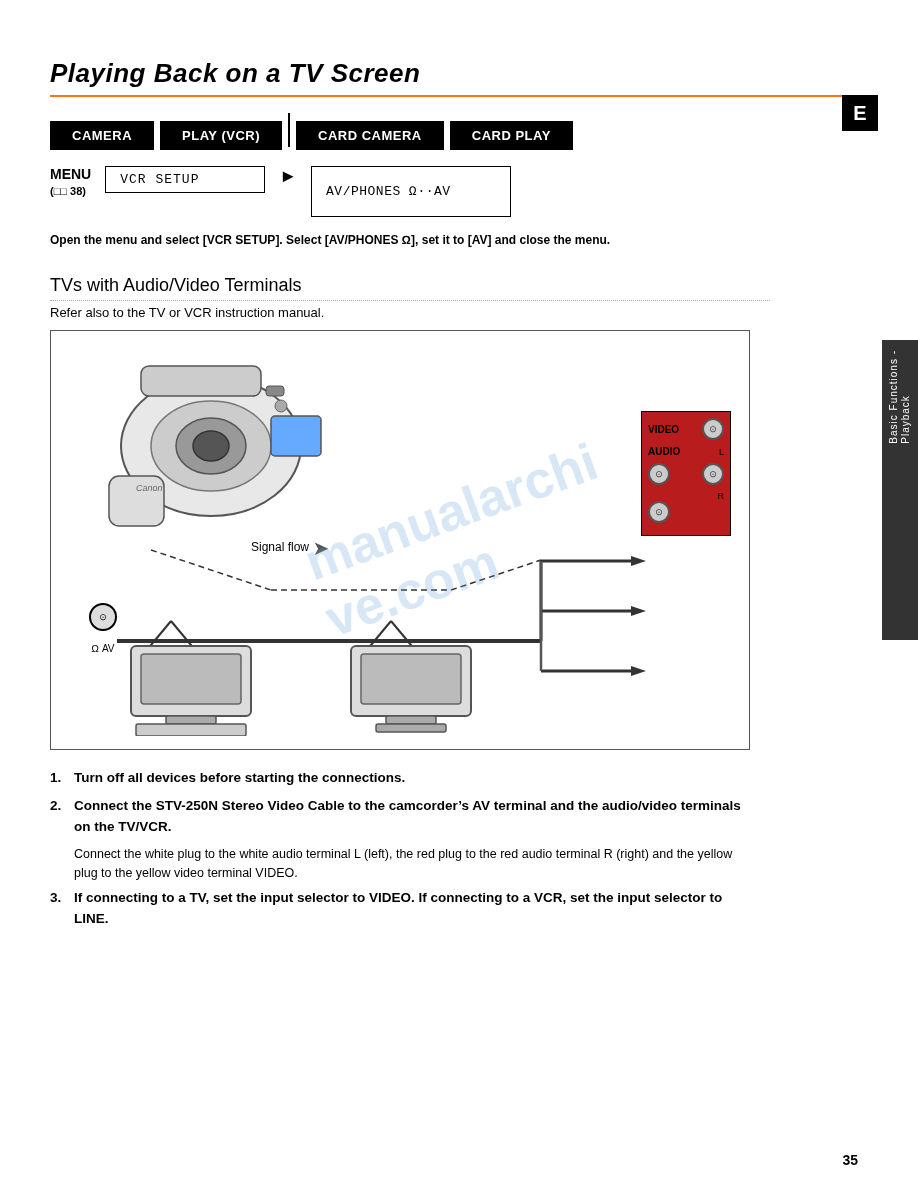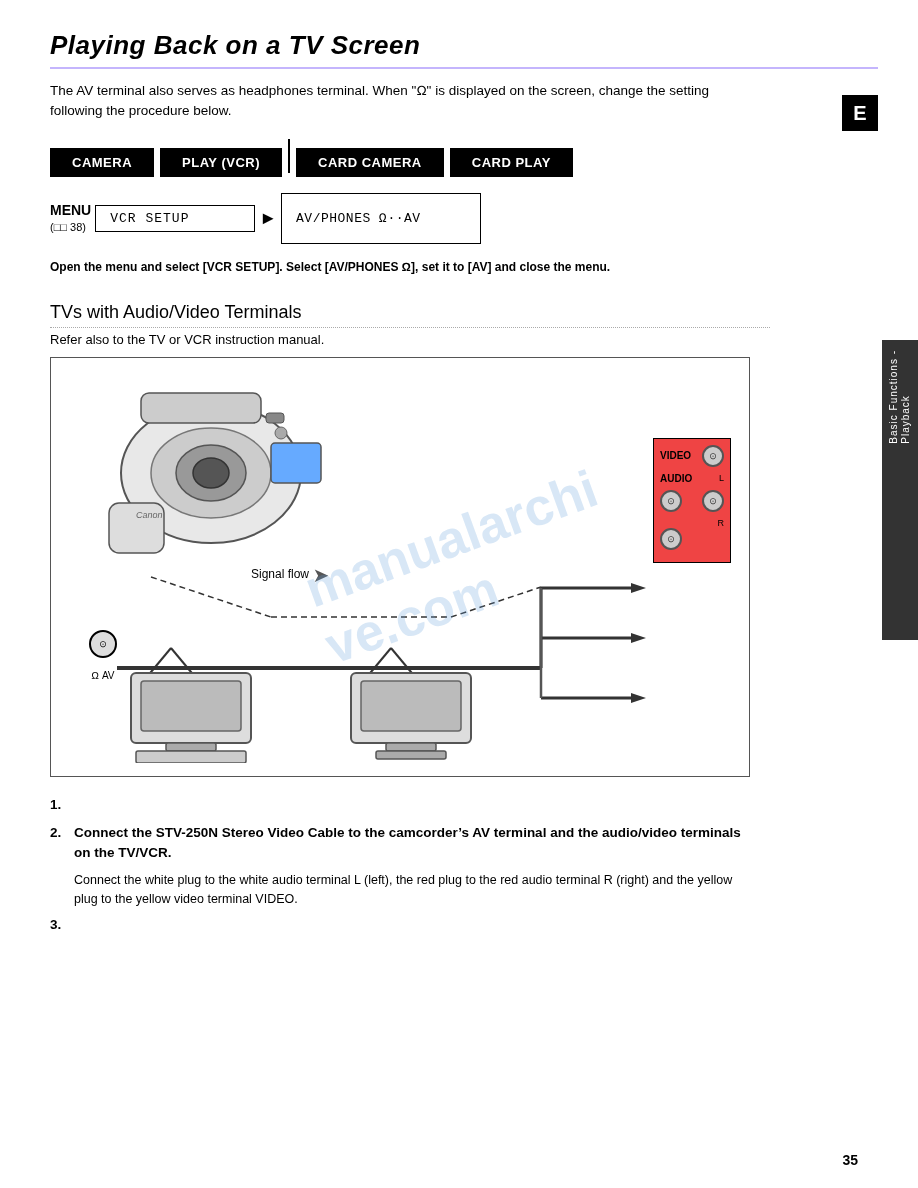--- a/index.html
+++ b/index.html
@@ -20,22 +20,23 @@
     }
     
     .page-title {
       font-size: 26px;
       font-style: italic;
       font-weight: bold;
       margin-bottom: 6px;
       letter-spacing: 0.5px;
     }
     .title-underline {
-      border-bottom: 2px solid #c4b5fd;
+      border-bottom: 2px solid #f97316;
       margin-bottom: 12px;
+      margin-top: 28px;
     }
     
     .intro-text {
       font-size: 13.5px;
       line-height: 1.5;
       margin-bottom: 14px;
       max-width: 700px;
     }
     
     .e-badge {
@@ -73,31 +74,32 @@
     }
     .mode-separator {
       width: 2px;
       height: 34px;
       background: #000;
       margin-right: 6px;
     }
     
     .menu-row {
       display: flex;
-      align-items: center;
+      align-items: flex-start;
       margin-bottom: 14px;
+      gap: 10px;
     }
     .menu-label {
       font-size: 14px;
       font-weight: bold;
       margin-right: 4px;
     }
     .menu-ref {
       font-size: 11px;
-      font-weight: normal;
+      font-weight: bold;
     }
     .menu-box {
       border: 1.5px solid #000;
       padding: 5px 14px;
       font-size: 13px;
       font-family: 'Courier New', monospace;
       letter-spacing: 1px;
       min-width: 160px;
     }
     .menu-arrow {
@@ -187,24 +189,24 @@
     }
     .av-label {
       font-size: 10px;
       margin-top: 12px;
     }
     
     .tv-terminals {
       position: absolute;
       right: 18px;
       top: 80px;
-      width: 78px;
+      width: 90px;
       border: 1.5px solid #000;
       padding: 6px;
-      background: #ef4444;
+      background: #b91c1c;
     }
     .terminal-row {
       display: flex;
       align-items: center;
       margin-bottom: 6px;
       justify-content: space-between;
     }
     .terminal-label {
       font-size: 10px;
       font-weight: bold;
@@ -325,21 +327,20 @@
 <div class="page-container">
 
   <div class="e-badge">
     <span>E</span>
   </div>
 
   <div class="title-underline">
     <div class="page-title">Playing Back on a TV Screen</div>
   </div>
 
-  <p class="intro-text">The AV terminal also serves as headphones terminal. When "Ω" is displayed on the screen, change the setting following the procedure below.</p>
 
   <div class="mode-buttons">
     <div class="mode-btn">CAMERA</div>
     <div class="mode-btn">PLAY (VCR)</div>
     <div class="mode-separator"></div>
     <div class="mode-btn">CARD CAMERA</div>
     <div class="mode-btn">CARD PLAY</div>
   </div>
 
   <div class="menu-row">
@@ -477,30 +478,32 @@
       <line x1="220" y1="50" x2="400" y2="50" stroke="#333" stroke-width="1.5" stroke-dasharray="6,4"></line>
       <line x1="400" y1="50" x2="490" y2="20" stroke="#333" stroke-width="1.5" stroke-dasharray="6,4"></line>
     </svg>
 
   </div>
 
   <div class="numbered-list">
 
     <div class="list-item">
       <span class="num">1.</span>
+      <span class="item-text bold">Turn off all devices before starting the connections.</span>
     </div>
 
     <div class="list-item">
       <span class="num">2.</span>
       <span class="item-text bold">Connect the STV-250N Stereo Video Cable to the camcorder’s AV terminal and the audio/video terminals on the TV/VCR.</span>
     </div>
     <p class="sub-text">Connect the white plug to the white audio terminal L (left), the red plug to the red audio terminal R (right) and the yellow plug to the yellow video terminal VIDEO.</p>
 
     <div class="list-item">
       <span class="num">3.</span>
+      <span class="item-text bold">If connecting to a TV, set the input selector to VIDEO. If connecting to a VCR, set the input selector to LINE.</span>
     </div>
 
   </div>
 
   <div class="right-sidebar">
     <span class="sidebar-text">Basic Functions -<br>Playback</span>
   </div>
 
   <div class="page-number">35</div>
 

